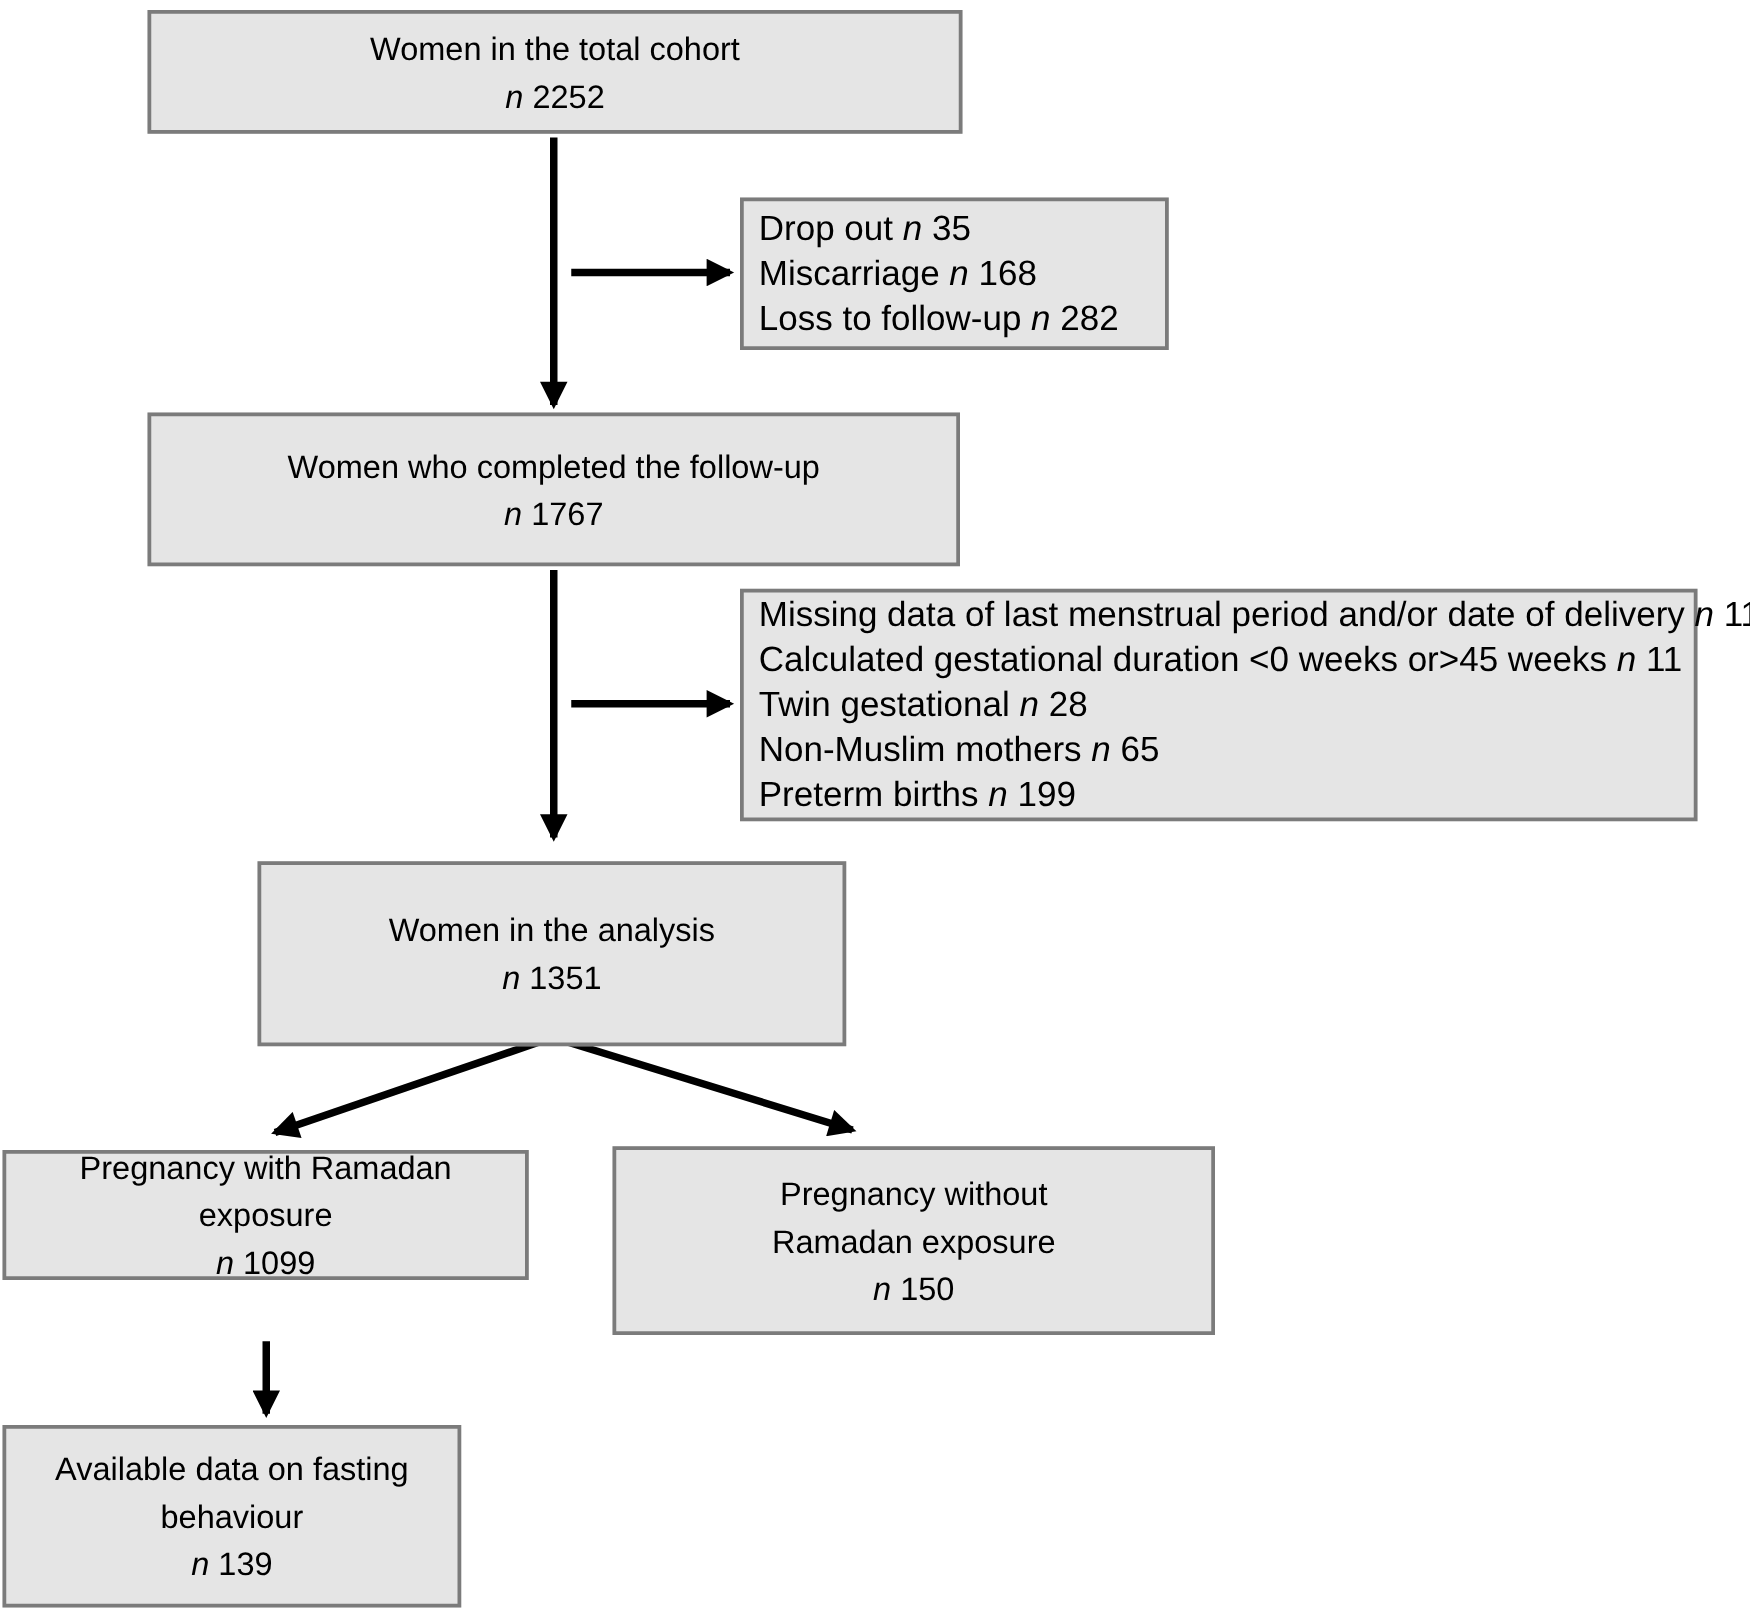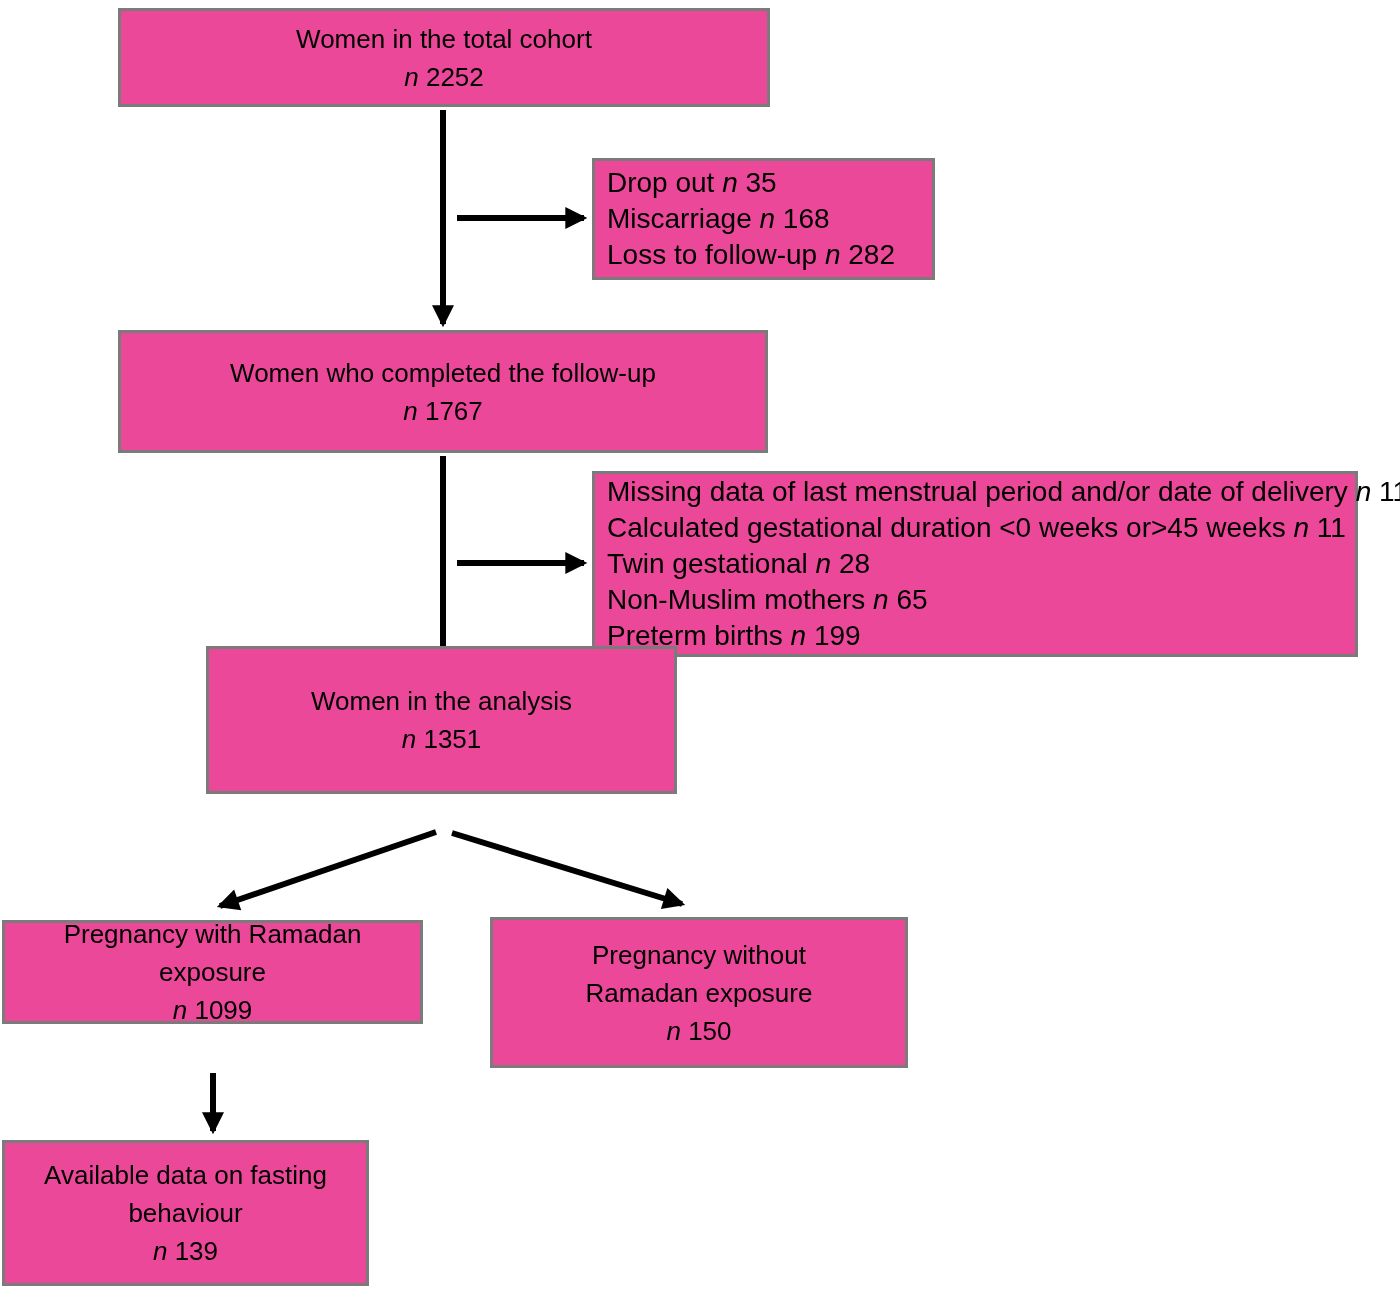--- a/index.html
+++ b/index.html
@@ -16,21 +16,21 @@
     background: #ffffff;
     overflow: hidden;
   }
   .arrow-layer {
     position: absolute;
     left: 0; top: 0;
     width: 1400px; height: 1297px;
   }
   .flow-box {
     position: absolute;
-    background: #ec4899;
+    background: #e5e5e5;
     border: 3px solid #7b7b7b;
   }
   .main-box {
     display: flex;
     flex-direction: column;
     align-items: center;
     justify-content: center;
     text-align: center;
     font-size: 26px;
     line-height: 38px;
@@ -85,32 +85,32 @@
   </div>
 
   <div class="flow-box side-box" style="left:592px; top:471px; width:766px; height:186px;">
     <div class="excl-line"><span>Missing data of last menstrual period and/or date of delivery</span> <i class="n-sym">n</i> <span>113</span></div>
     <div class="excl-line"><span>Calculated gestational duration &lt;0 weeks or&gt;45 weeks</span> <i class="n-sym">n</i> <span>11</span></div>
     <div class="excl-line"><span>Twin gestational</span> <i class="n-sym">n</i> <span>28</span></div>
     <div class="excl-line"><span>Non-Muslim mothers</span> <i class="n-sym">n</i> <span>65</span></div>
     <div class="excl-line"><span>Preterm births</span> <i class="n-sym">n</i> <span>199</span></div>
   </div>
 
-  <div class="flow-box main-box" style="left:206px; top:646px; width:471px; height:148px;">
+  <div class="flow-box main-box" style="left:206px; top:689px; width:471px; height:148px;">
     <div class="box-title">Women in the analysis</div>
     <div class="box-count"><i class="n-sym">n</i> <span>1351</span></div>
   </div>
 
   <div class="flow-box main-box" style="left:2px; top:920px; width:421px; height:104px;">
     <div class="box-title">Pregnancy with Ramadan
 exposure</div>
     <div class="box-count"><i class="n-sym">n</i> <span>1099</span></div>
   </div>
 
-  <div class="flow-box main-box" style="left:490px; top:917px; width:418px; height:151px;">
+  <div class="flow-box main-box" style="left:490px; top:917px; width:482px; height:151px;">
     <div class="box-title">Pregnancy without
 Ramadan exposure</div>
     <div class="box-count"><i class="n-sym">n</i> <span>150</span></div>
   </div>
 
   <div class="flow-box main-box" style="left:2px; top:1140px; width:367px; height:146px;">
     <div class="box-title">Available data on fasting
 behaviour</div>
     <div class="box-count"><i class="n-sym">n</i> <span>139</span></div>
   </div>

